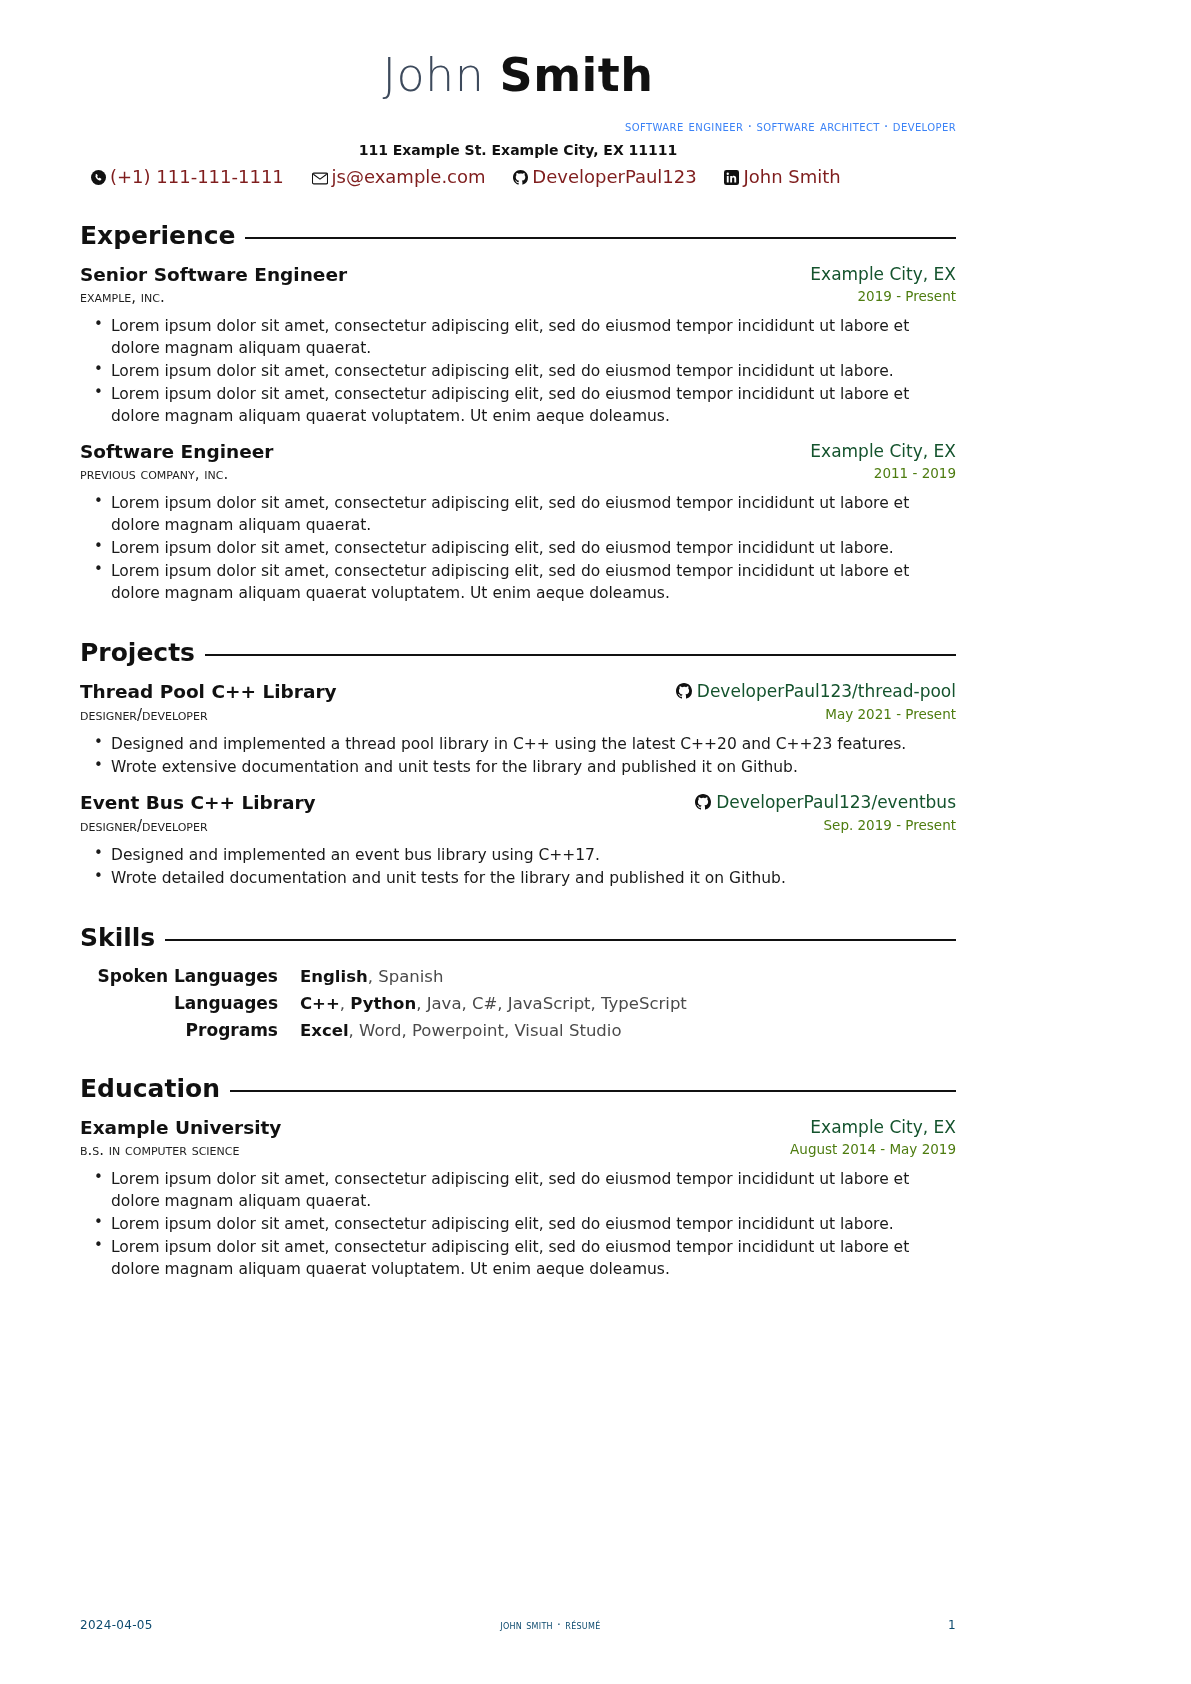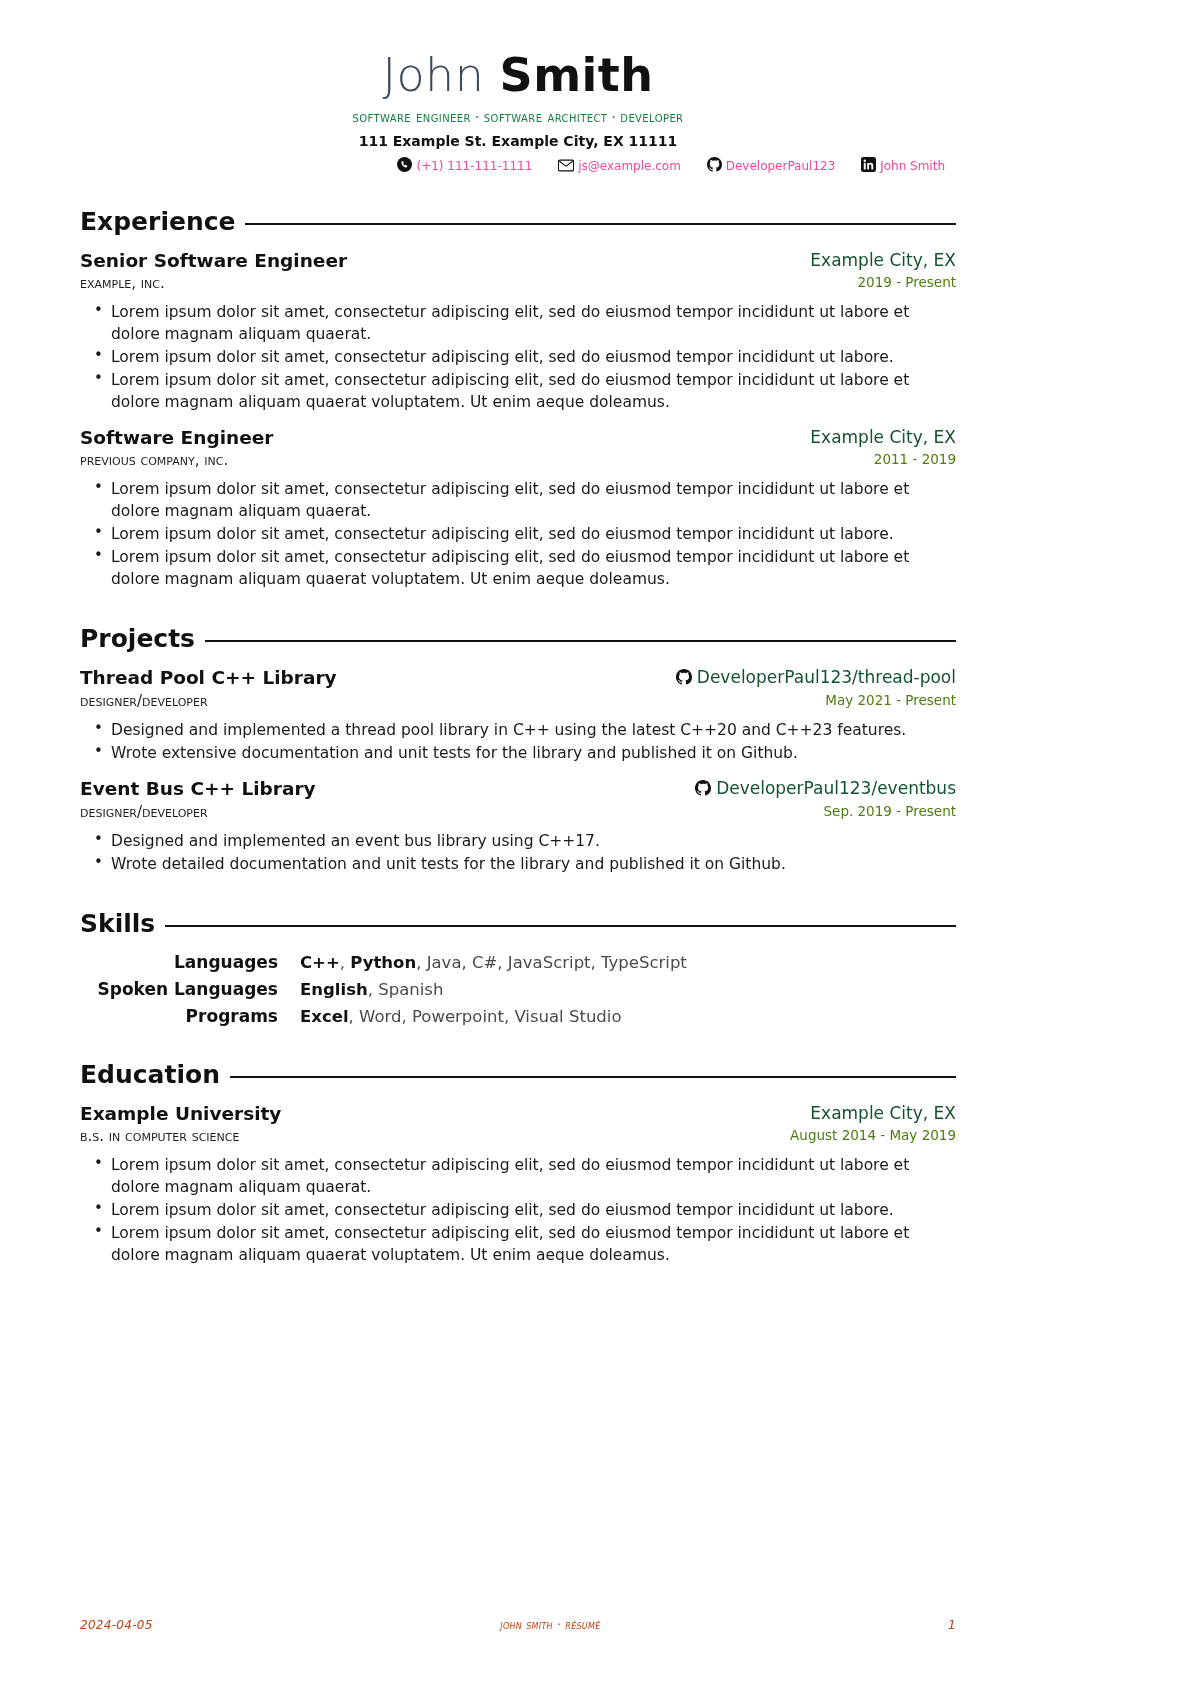--- a/index.html
+++ b/index.html
@@ -32,43 +32,43 @@
   }
   .name .first {
     font-weight: 300;
     color: #3d4a5c;
   }
   .name .last {
     font-weight: 700;
     color: #111111;
   }
   .subtitle {
-    text-align: center;
+    text-align: right;
     font-size: 14.5px;
-    margin-top: 8px;
-    color: #15803d;
+    margin-top: 17px;
+    color: #3b82f6;
     letter-spacing: 0.4px;
     font-variant: small-caps;
     text-transform: lowercase;
   }
   .subtitle .sep {
     padding: 0 4px;
   }
   .address {
     text-align: center;
     font-size: 14px;
     font-weight: 700;
     margin-top: 8px;
     color: #111;
   }
   .contacts {
-    text-align: right;
-    font-size: 12px;
+    text-align: left;
+    font-size: 18px;
     margin-top: 8px;
-    color: #ec4899;
+    color: #7f1d1d;
   }
   .contact {
     display: inline-block;
     margin: 0 11px;
     white-space: nowrap;
   }
   .contact .ico {
     display: inline-block;
     vertical-align: -2px;
     margin-right: 4px;
@@ -189,23 +189,22 @@
   
   .footer {
     position: absolute;
     left: 80px;
     right: 80px;
     bottom: 52px;
     display: flex;
     justify-content: space-between;
     align-items: center;
     font-size: 12px;
-    color: #c2410c;
+    color: #0c4a6e;
     letter-spacing: 0.3px;
-    font-style: italic;
   }
   .footer .mid {
     font-variant: small-caps;
     text-transform: lowercase;
   }
 </style>
 </head>
 <body>
 
 <div class="page">
@@ -347,29 +346,29 @@
     </div>
 
     <div class="section">
       <div class="section-head">
         <div class="section-title">Skills</div>
         <div class="section-rule"></div>
       </div>
 
       <div class="skills">
         <div class="skill-row">
+          <div class="skill-label">Spoken Languages</div>
+          <div class="skill-values">
+            <span class="hl">English</span>, <span>Spanish</span>
+          </div>
+        </div>
+        <div class="skill-row">
           <div class="skill-label">Languages</div>
           <div class="skill-values">
             <span class="hl">C++</span>, <span class="hl">Python</span>, <span>Java</span>, <span>C#</span>, <span>JavaScript</span>, <span>TypeScript</span>
-          </div>
-        </div>
-        <div class="skill-row">
-          <div class="skill-label">Spoken Languages</div>
-          <div class="skill-values">
-            <span class="hl">English</span>, <span>Spanish</span>
           </div>
         </div>
         <div class="skill-row">
           <div class="skill-label">Programs</div>
           <div class="skill-values">
             <span class="hl">Excel</span>, <span>Word</span>, <span>Powerpoint</span>, <span>Visual Studio</span>
           </div>
         </div>
       </div>
     </div>

